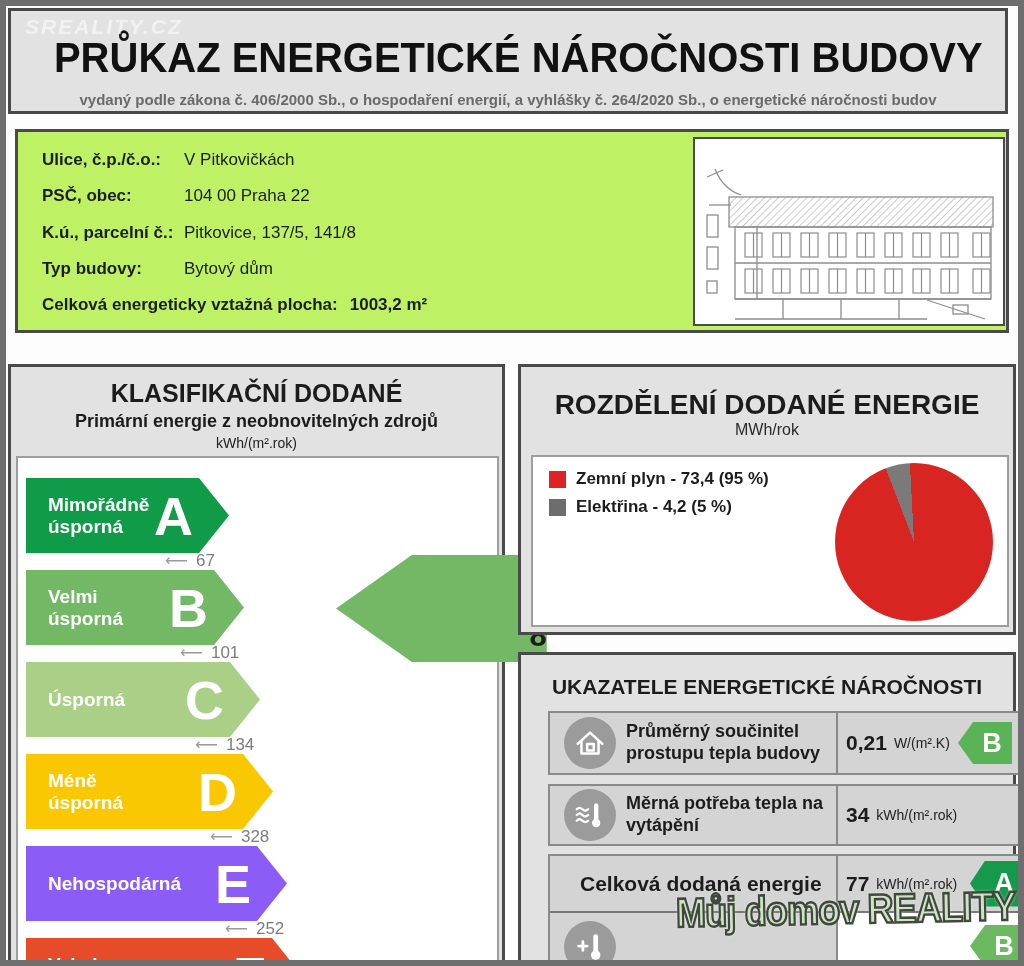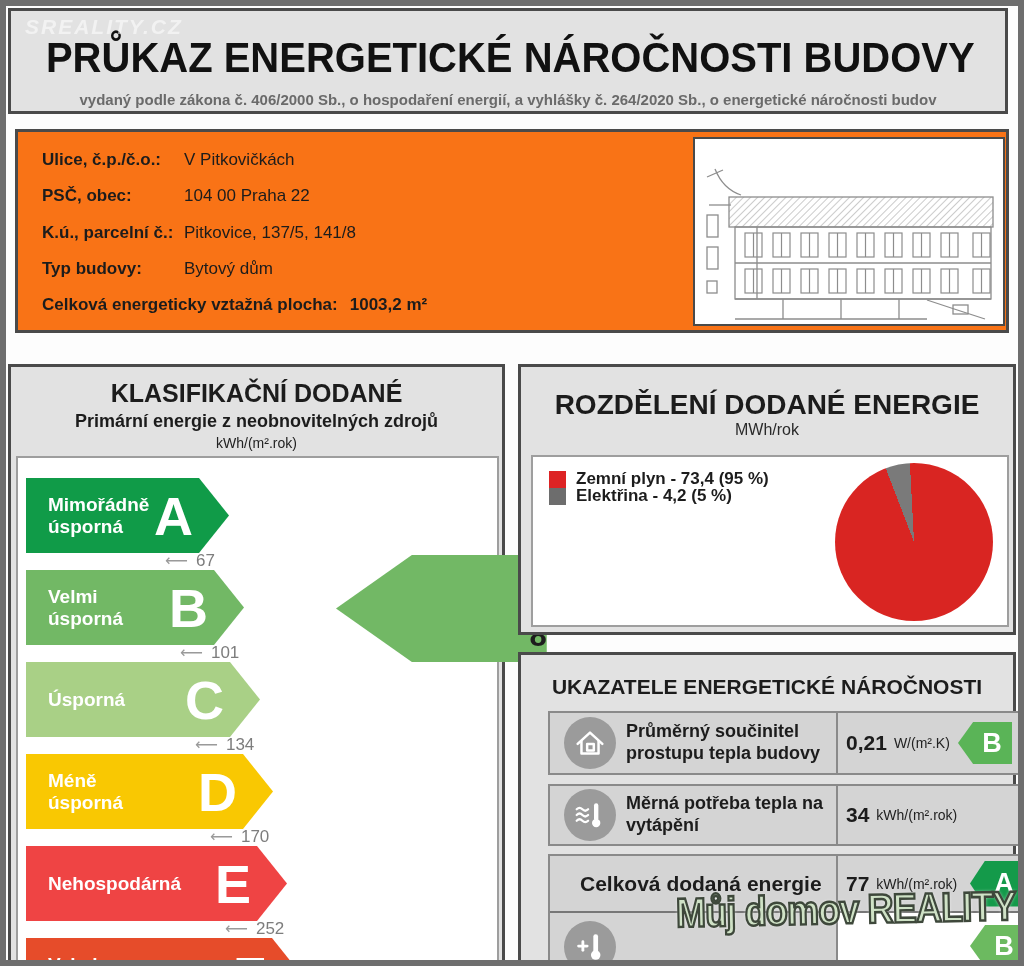--- a/index.html
+++ b/index.html
@@ -7,28 +7,28 @@
   body { font-family:"Liberation Sans", sans-serif; color:#1c1c1c; }
   .page { position:relative; width:1024px; height:966px; overflow:hidden; background:#fdfdfd; }
   .frame { position:absolute; inset:0; border:6px solid #6e6e6e; z-index:60; pointer-events:none; }
 
   .panel { position:absolute; background:#e2e2e2; border:3px solid #4a4a4a; }
 
   
   .header-panel { left:8px; top:8px; width:1000px; height:106px; }
   .sreality { position:absolute; left:14px; top:4px; font-size:21px; font-weight:bold; font-style:italic;
               letter-spacing:2px; color:rgba(255,255,255,0.55); z-index:5; }
-  .main-title { position:absolute; left:0; top:22px; width:100%; text-align:center;
+  .main-title { position:absolute; left:8px; top:22px; width:100%; text-align:center;
                 font-size:43px; font-weight:bold; color:#111; white-space:nowrap; }
   .main-title span { display:inline-block; transform:scaleX(0.93); }
   .main-subtitle { position:absolute; left:0; top:80px; width:100%; text-align:center;
                    font-size:15px; font-weight:bold; color:#6a6a6a; }
 
   
-  .address-panel { left:15px; top:129px; width:994px; height:204px; background:#f97316; }
+  .address-panel { left:15px; top:129px; width:994px; height:204px; background:#bef264; }
   .addr-row { position:absolute; left:24px; white-space:nowrap; font-size:17px; }
   .addr-label { position:absolute; left:0; font-weight:bold; width:150px; }
   .addr-value { position:absolute; left:142px; }
   .area-row { position:absolute; left:24px; top:163px; font-size:17px; font-weight:bold; white-space:nowrap; }
   .area-value { margin-left:12px; }
   .building-box { position:absolute; left:675px; top:5px; width:312px; height:189px;
                   border:2px solid #4a4a4a; background:#fff; }
 
   
   .class-panel { left:8px; top:364px; width:497px; height:610px; }
@@ -62,21 +62,21 @@
   .rating-letter { font-size:66px; font-weight:bold; color:#1d1d1d; line-height:0.85; }
   .rating-value  { font-size:31px; font-weight:bold; color:#1d1d1d; line-height:1.05; }
 
   
   .pie-panel { left:518px; top:364px; width:498px; height:271px; }
   .pp-title { position:absolute; top:22px; width:100%; text-align:center; font-size:28px; font-weight:bold; }
   .pp-unit  { position:absolute; top:54px; width:100%; text-align:center; font-size:16px; color:#2a2a2a; }
   .pie-inner { position:absolute; left:10px; top:88px; width:478px; height:172px;
                background:#fff; border:2px solid #9e9e9e; }
   .legend-item { position:absolute; left:16px; display:flex; align-items:center; gap:10px; }
-  .legend-item.li-0 { top:12px; } .legend-item.li-1 { top:29px; }
+  .legend-item.li-0 { top:12px; } .legend-item.li-1 { top:40px; }
   .legend-swatch { width:17px; height:17px; }
   .legend-label { font-size:17px; font-weight:bold; white-space:nowrap; }
   .pie { position:absolute; left:302px; top:6px; width:158px; height:158px; border-radius:50%; }
 
   
   .ind-panel { left:518px; top:652px; width:498px; height:330px; }
   .ip-title { position:absolute; top:20px; width:100%; text-align:center; font-size:21px; font-weight:bold; white-space:nowrap; }
   .ind-row { position:absolute; left:27px; width:480px; background:#d4d4d4; border:2px solid #8a8a8a; display:flex; }
   .row-1 { top:56px; height:64px; }
   .row-2 { top:129px; height:62px; }
@@ -284,24 +284,24 @@
         <span class="tarrow">⟵</span>
         <span>134</span>
       </div>
 
       <div class="ebar bar-d" style="background-color: rgb(249, 200, 2);">
         <div class="ebar-label">Méně úsporná</div>
         <div class="ebar-letter">D</div>
       </div>
       <div class="thr thr-4">
         <span class="tarrow">⟵</span>
-        <span>170</span>
-      </div>
-
-      <div class="ebar bar-e" style="background-color: #ef4444;">
+        <span>328</span>
+      </div>
+
+      <div class="ebar bar-e" style="background-color: #8b5cf6;">
         <div class="ebar-label">Nehospodárná</div>
         <div class="ebar-letter">E</div>
       </div>
       <div class="thr thr-5">
         <span class="tarrow">⟵</span>
         <span>252</span>
       </div>
 
       <div class="ebar bar-f" style="background-color: rgb(230, 76, 42);">
         <div class="ebar-label">Velmi nehospodárná</div>

